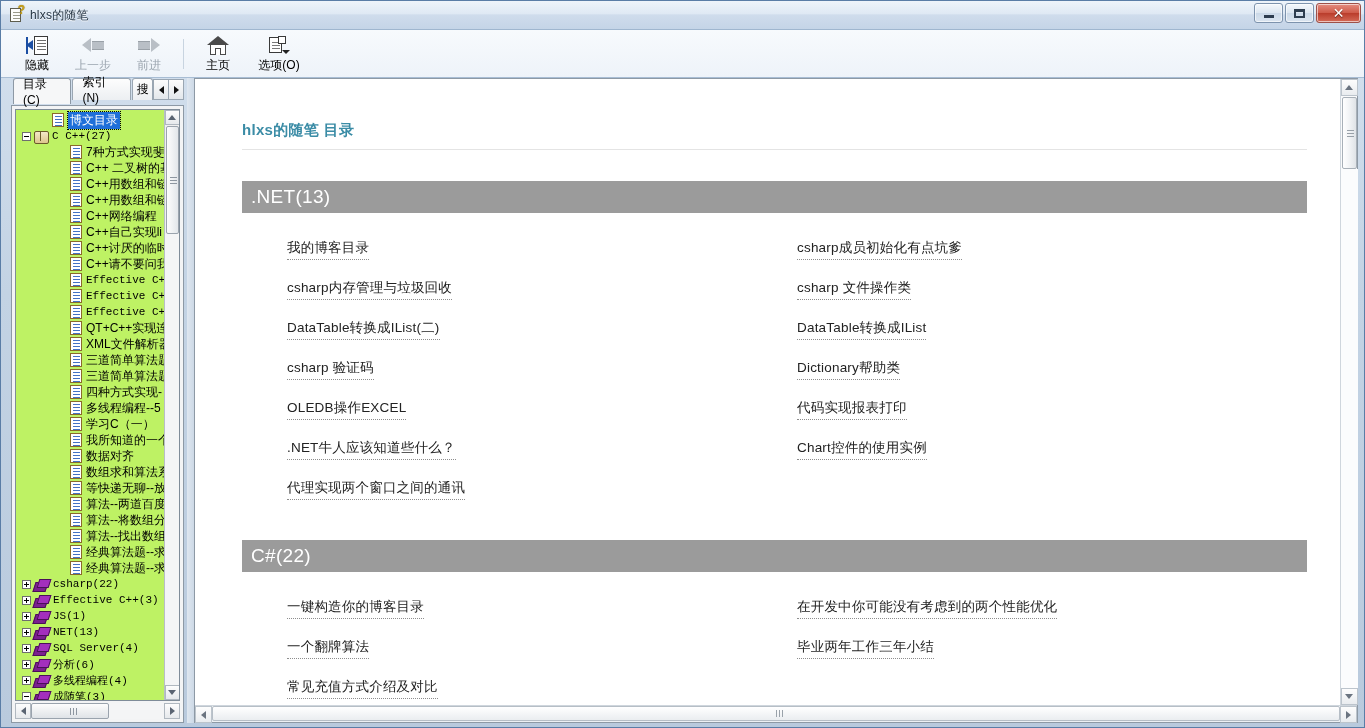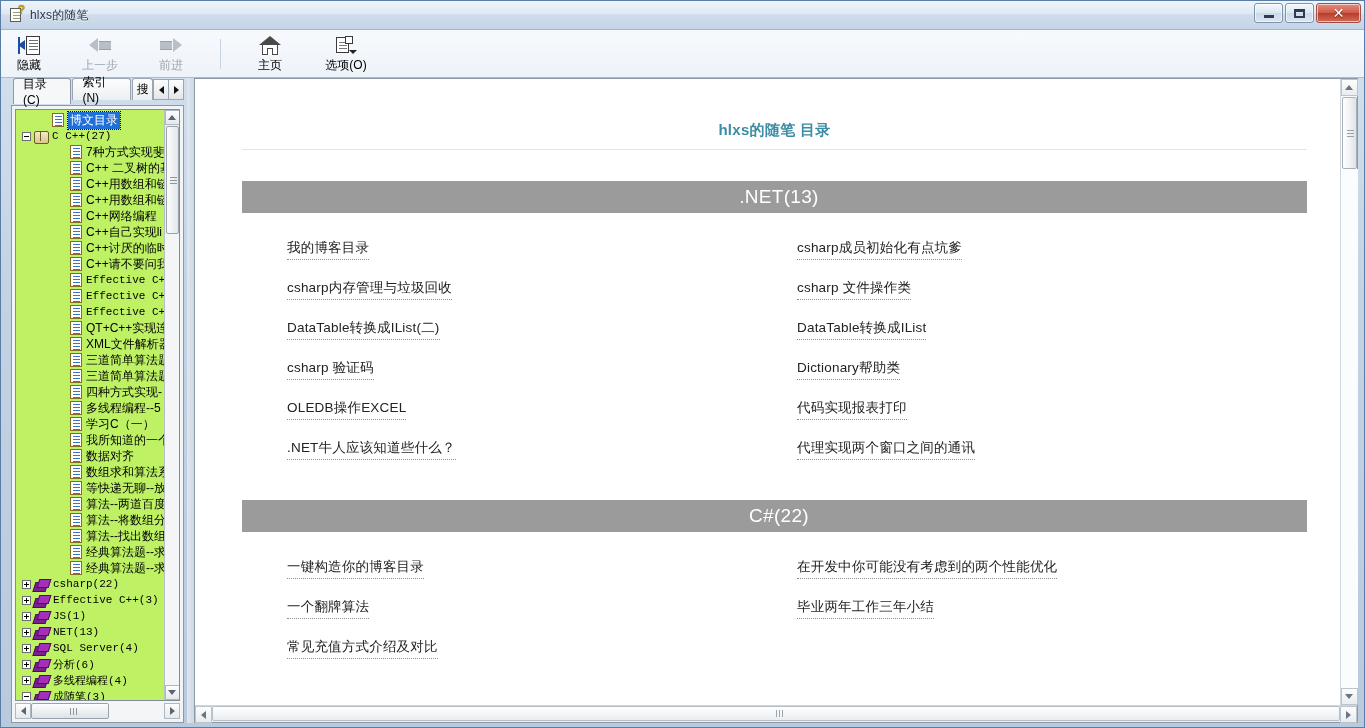--- a/index.html
+++ b/index.html
@@ -68,21 +68,21 @@
   .wbtn .g-close {
     color: #fff; font-size: 14px; font-weight: bold; line-height: 14px;
     text-shadow: 0 1px 1px rgba(0,0,0,.5);
   }
 
   
   #toolbar {
     flex: 0 0 48px; height: 48px;
     background: linear-gradient(to bottom, #f7fafd 0%, #eef3f9 100%);
     border-bottom: 1px solid #a8bdd4;
-    display: flex; align-items: center; gap: 15px;
+    display: flex; align-items: center; padding-left: 8px; gap: 0;
   }
   .tbtn {
     width: 56px; height: 44px;
     display: flex; flex-direction: column; align-items: center; justify-content: flex-start;
     padding-top: 2px;
     font-size: 12px; color: #000;
     cursor: default;
   }
   .tbtn.wide { width: 66px; }
   .tbtn.disabled { color: #9aa4ae; }
@@ -324,21 +324,21 @@
     display: flex; flex-direction: column;
     border: 1px solid #8d99a5;
     background: #fff;
     margin-right: 2px;
   }
   #contentrow { flex: 1 1 auto; display: flex; min-height: 0; }
   #doc {
     flex: 1 1 auto; min-width: 0; overflow: hidden;
     background: #fff; position: relative;
   }
-  #docinner { padding: 42px 0 0 47px; text-align: center; }
+  #docinner { padding: 42px 0 0 47px; }
 
   #doc-title {
     font-size: 15px; font-weight: bold; color: #3b8ca6;
     letter-spacing: .3px;
     padding-bottom: 9px;
     border-bottom: 1px solid #e4e4e4;
     margin-right: 33px;
   }
   .section { margin-top: 31px; margin-right: 33px; }
   .section-head {
@@ -823,20 +823,23 @@
                     <div class="lnk-cell">
                       <a class="lnk" href="#">OLEDB操作EXCEL</a>
                     </div>
                     <div class="lnk-cell">
                       <a class="lnk" href="#">代码实现报表打印</a>
                     </div>
                     <div class="lnk-cell">
                       <a class="lnk" href="#">.NET牛人应该知道些什么？</a>
                     </div>
                     <div class="lnk-cell">
+                      <a class="lnk" href="#">Chart控件的使用实例</a>
+                    </div>
+                    <div class="lnk-cell">
                       <a class="lnk" href="#">代理实现两个窗口之间的通讯</a>
                     </div>
                   </div>
                 </div>
                 <div class="section">
                   <div class="section-head">C#(22)</div>
                   <div class="section-grid">
                     <div class="lnk-cell">
                       <a class="lnk" href="#">一键构造你的博客目录</a>
                     </div>

